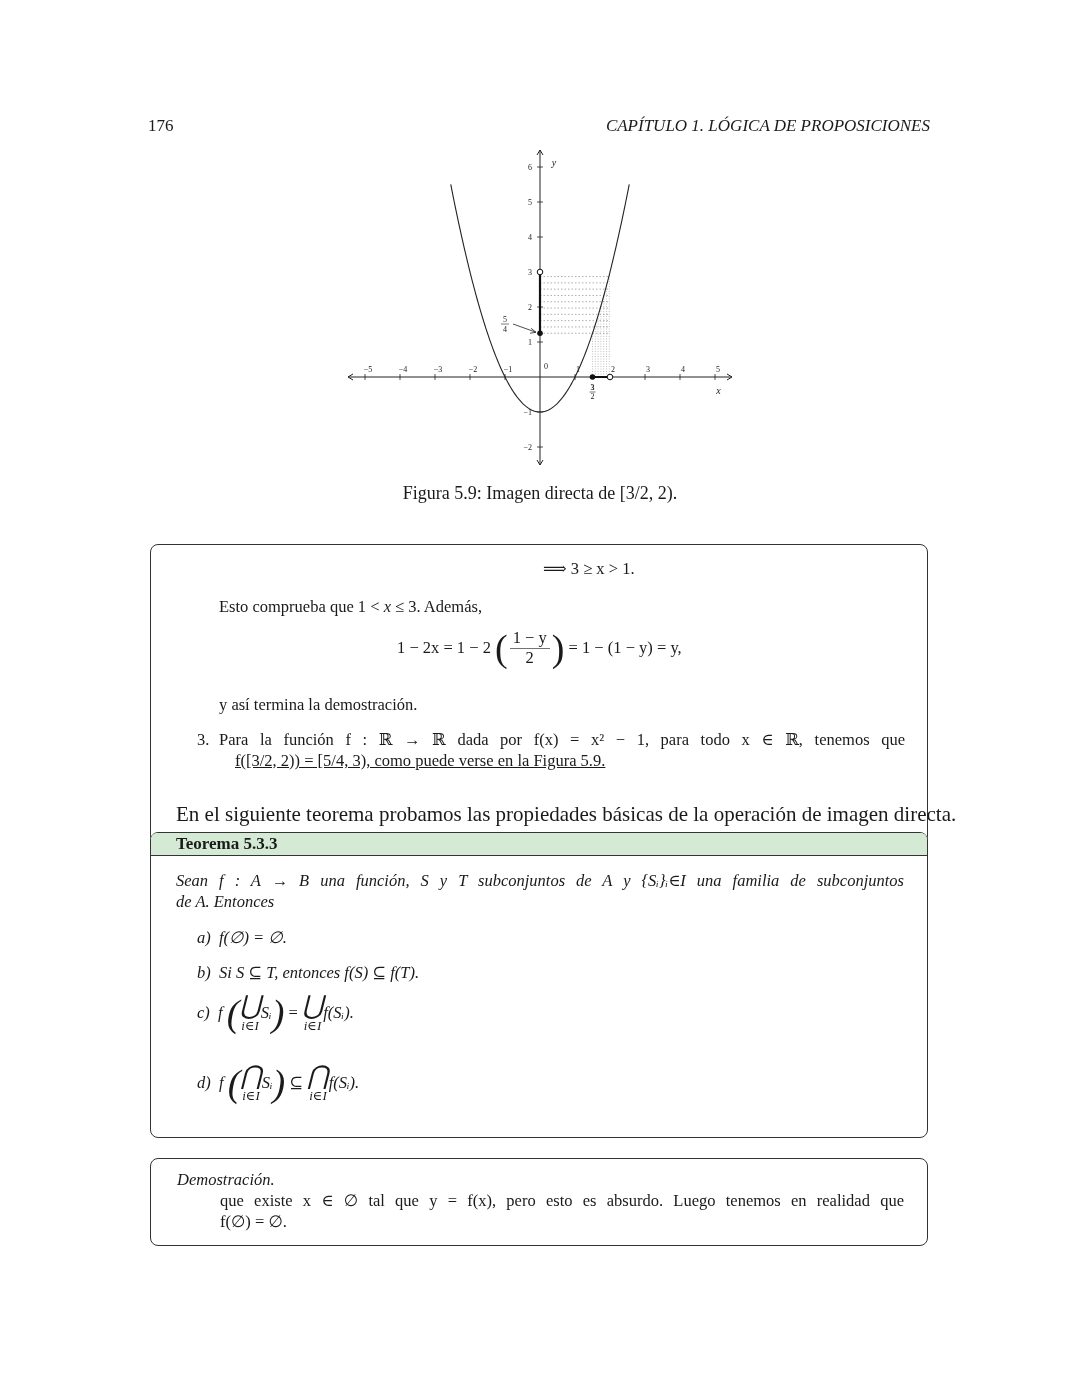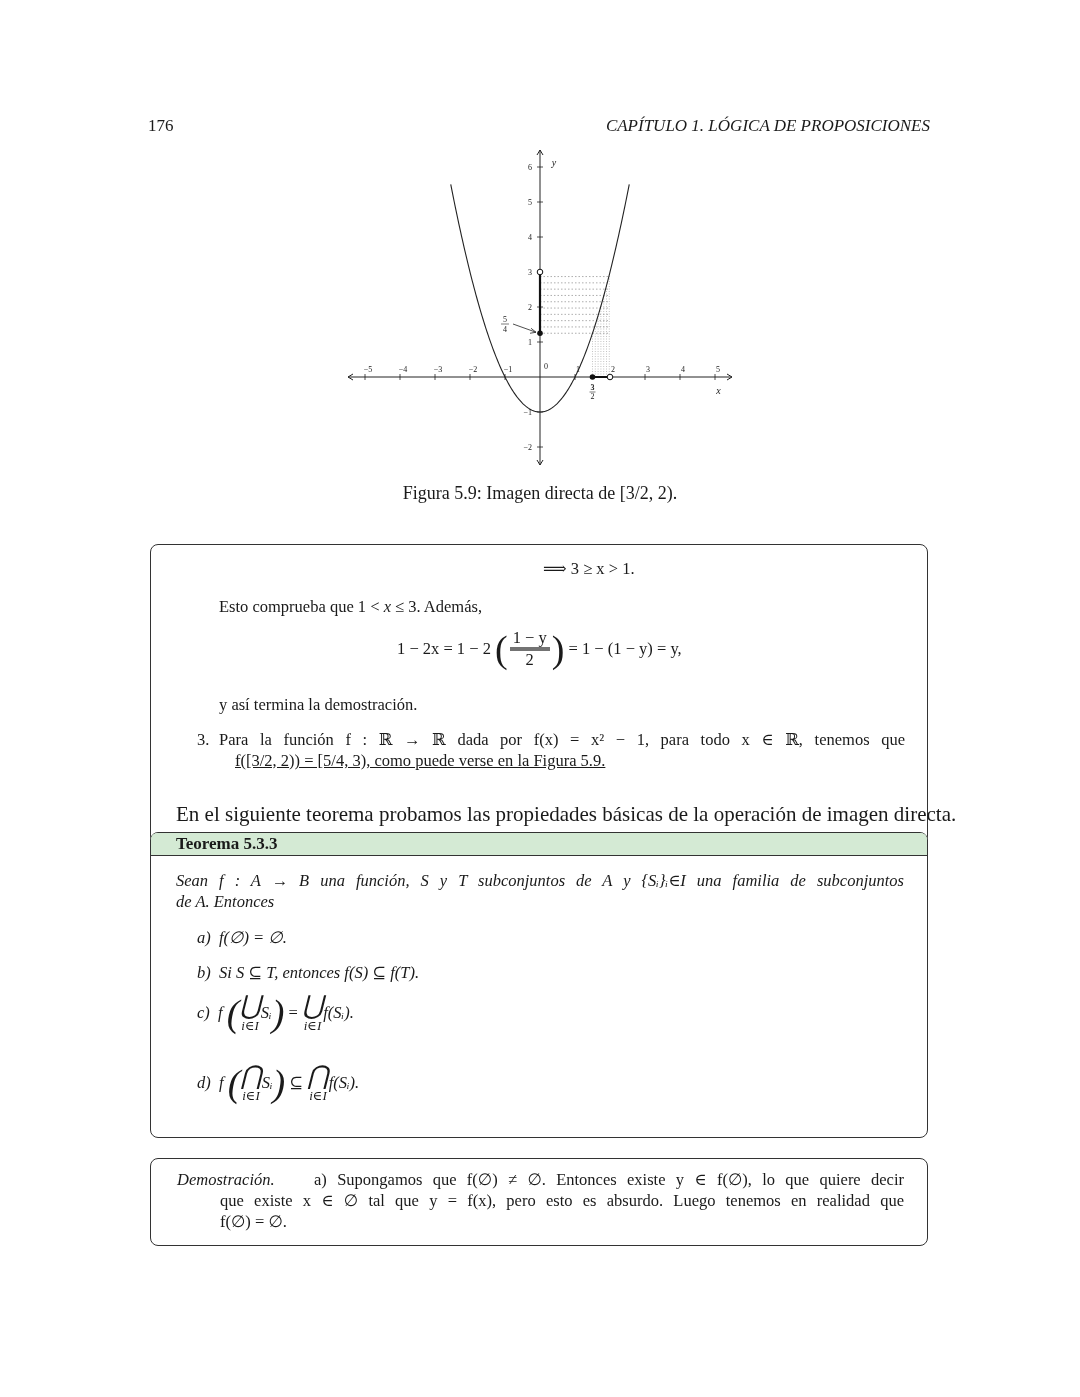--- a/index.html
+++ b/index.html
@@ -12,21 +12,21 @@
   .box { position:absolute; left:150px; width:778px; border:1.6px solid #333; border-radius:8px; box-sizing:border-box; background:#fff; }
   #box1 { top:544px; height:300px; }
   #box2 { top:832px; height:306px; }
   #box3 { top:1158px; height:88px; }
   .line { position:absolute; white-space:nowrap; }
   .it { font-style:italic; }
   .thm-head { position:absolute; left:0; top:0; right:0; height:22px; background:#d4ead4; border-bottom:1.4px solid #333; border-radius:6px 6px 0 0; }
   .thm-title { position:absolute; left:25px; top:1px; font-weight:bold; font-size:17px; }
   .frac { display:inline-block; vertical-align:middle; text-align:center; margin:0 2px; }
   .frac span { display:block; line-height:1.1; }
-  .frac .num { border-bottom:4px solid #737373; padding:0 3px; }
+  .frac .num { border-bottom:1px solid #737373; padding:0 3px; }
   .bigp { font-size:38px; vertical-align:middle; line-height:1; font-weight:100; }
   .bigop { display:inline-block; vertical-align:middle; text-align:center; }
   .bigop .op { display:block; font-size:26px; line-height:1; }
   .bigop .sub { display:block; font-size:13px; font-style:italic; line-height:1; }
   .mset { display:inline-flex; align-items:center; }
   .para { position:absolute; left:176px; top:802px; font-size:21px; white-space:nowrap; }
 </style>
 </head>
 <body>
 
@@ -163,16 +163,15 @@
         <span class="sub">i∈I</span>
       </span><span>Sᵢ</span><span class="bigp">)</span>&nbsp;<span style="font-style:normal">⊆</span>&nbsp;<span class="bigop">
         <span class="op">⋂</span>
         <span class="sub">i∈I</span>
       </span><span>f(Sᵢ).</span>
   </div>
 </div>
 
 <div class="box" id="box3">
   <div class="line it" style="left:26px;top:11px;">Demostración.</div>
-  <div class="line" style="left:163px;top:11px;width:590px;text-align:justify;text-align-last:justify;">a) Supongamos que f(∅) ≠ ∅. Entonces existe y ∈ f(∅), lo que quiere decir</div>
   <div class="line" style="left:69px;top:32px;width:684px;text-align:justify;text-align-last:justify;">que existe x ∈ ∅ tal que y = f(x), pero esto es absurdo. Luego tenemos en realidad que</div>
   <div class="line" style="left:69px;top:53px;">f(∅) = ∅.</div>
 </div>
 
 </body></html>

